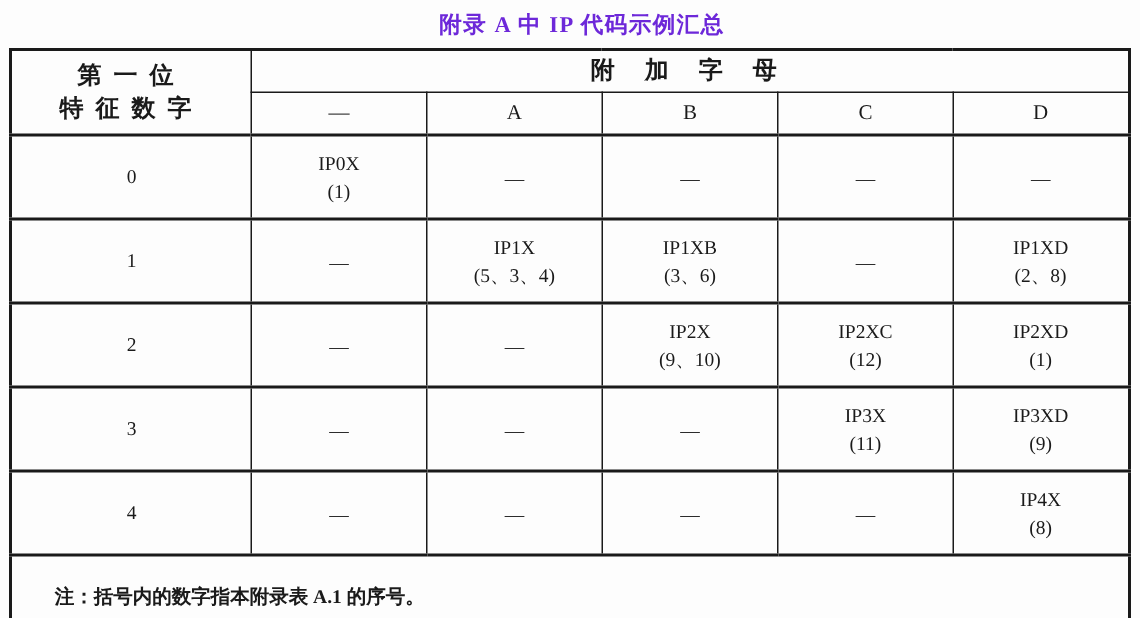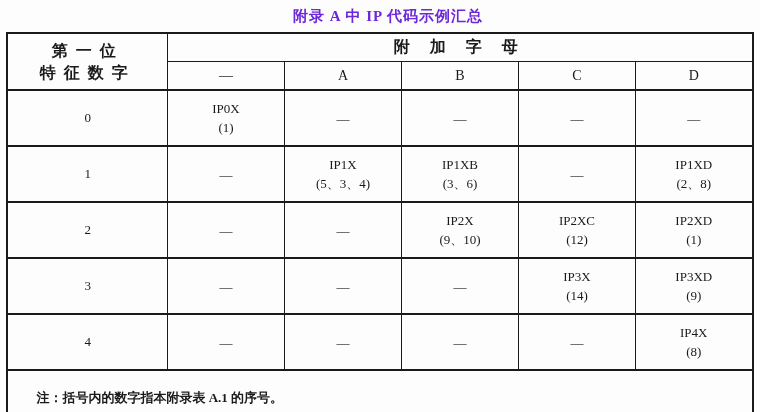--- a/index.html
+++ b/index.html
@@ -200,21 +200,21 @@
         <td class="data-cell">
           <div class="code-line">—</div>
           <div class="ref-line"></div>
         </td>
         <td class="data-cell">
           <div class="code-line">—</div>
           <div class="ref-line"></div>
         </td>
         <td class="data-cell">
           <div class="code-line">IP3X</div>
-          <div class="ref-line">(14)</div>
+          <div class="ref-line">(11)</div>
         </td>
         <td class="data-cell">
           <div class="code-line">IP3XD</div>
           <div class="ref-line">(9)</div>
         </td>
       </tr>
       <tr>
         <th class="digit-cell">4</th>
         <td class="data-cell">
           <div class="code-line">—</div>

